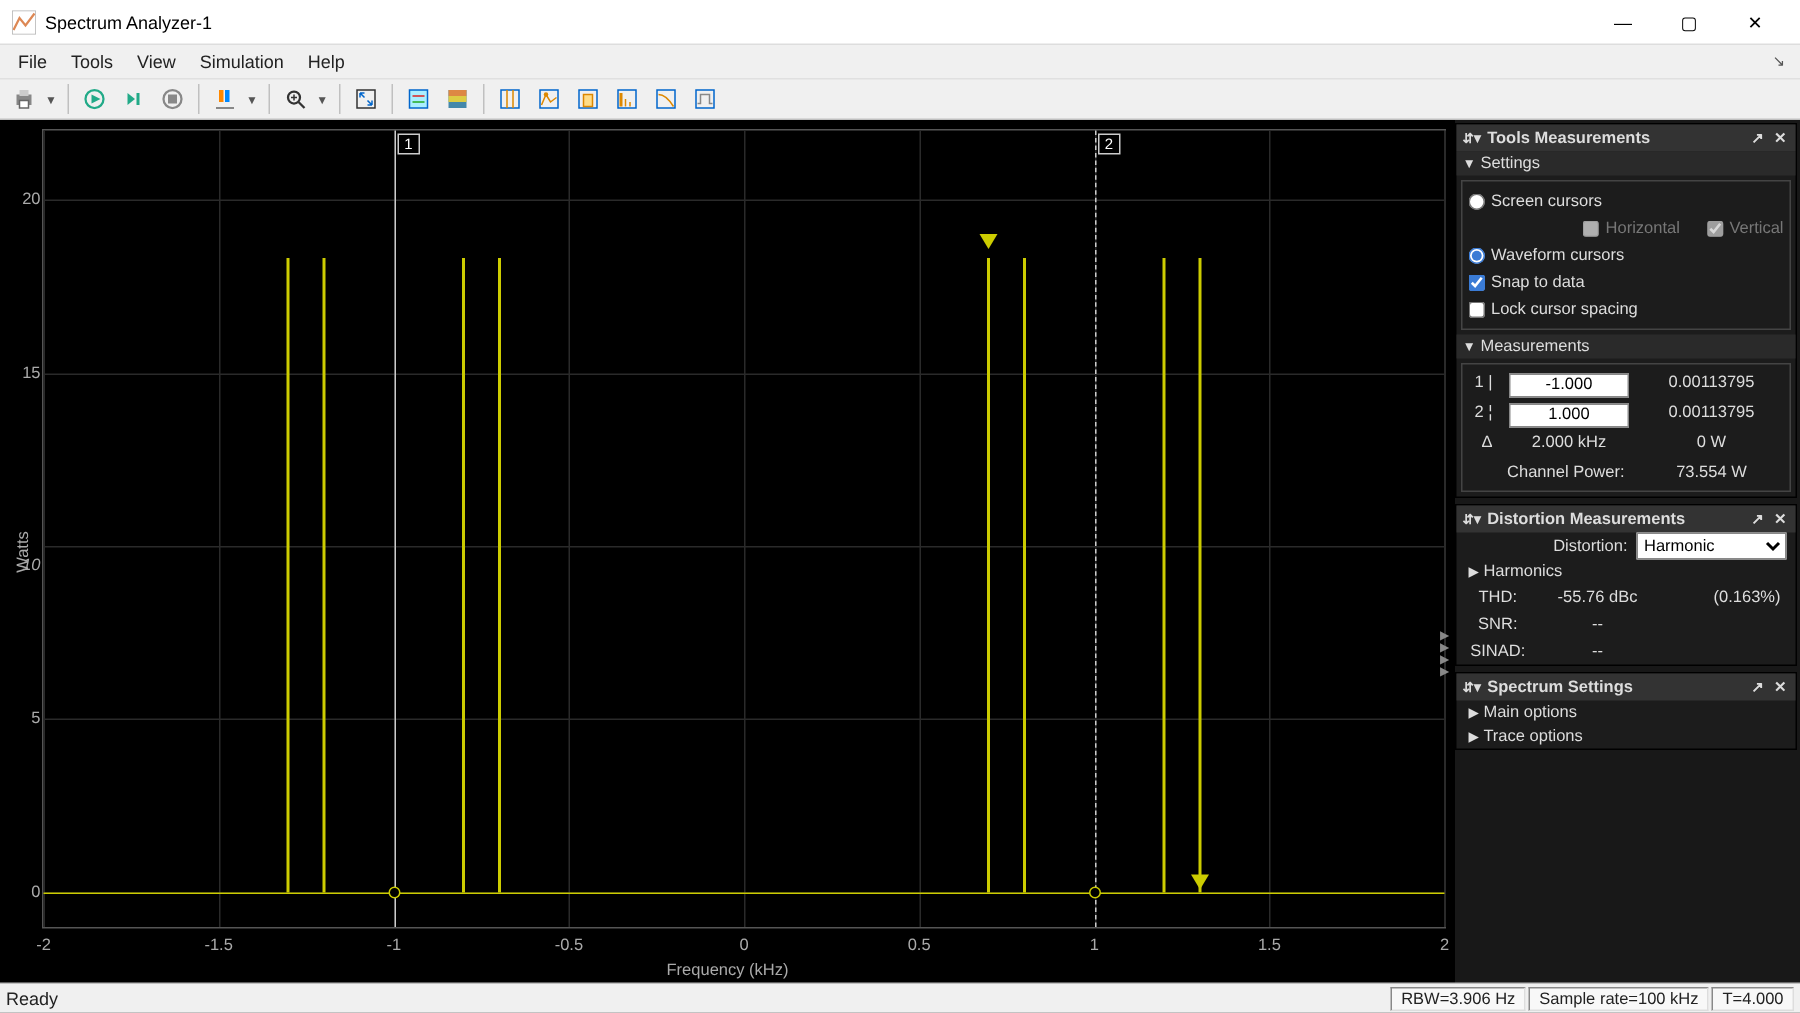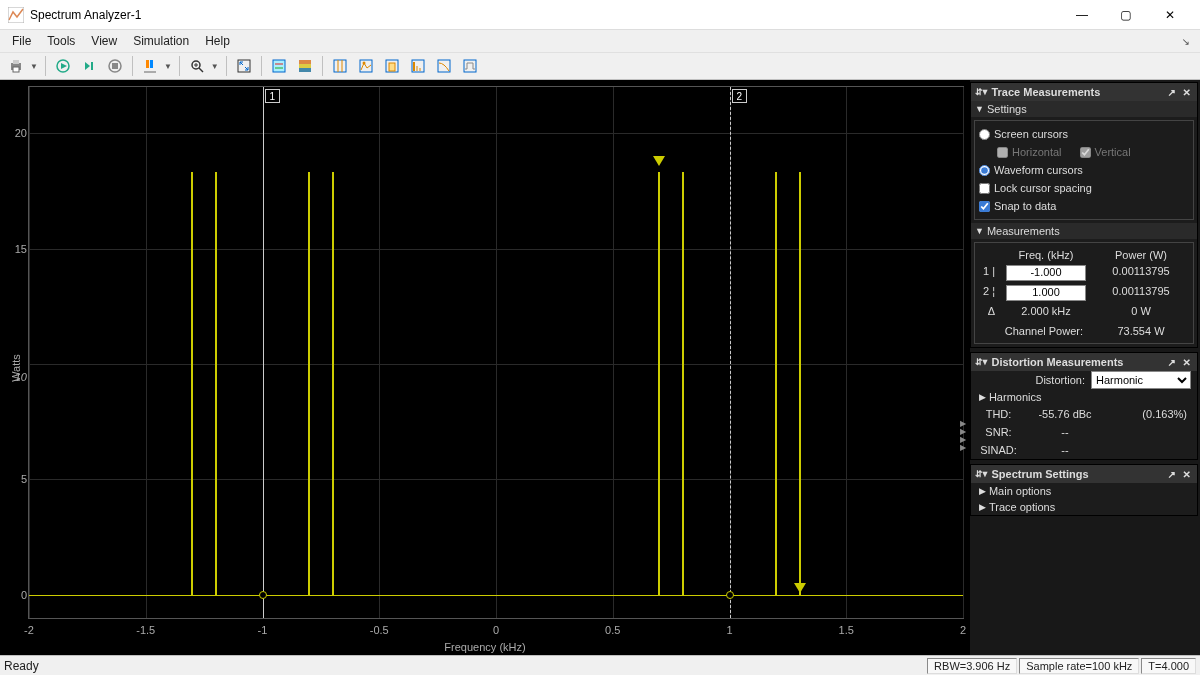--- a/index.html
+++ b/index.html
@@ -27,21 +27,21 @@
 .panel { background: #1c1c1c; border: 1px solid #000; }
 .panel-header { background: #333; height: 18px; display: flex; align-items: center; padding: 0 4px; font-weight: bold; font-size: 11px;}
 .panel-header .toggles { font-size: 9px; margin-right: 4px; letter-spacing: -2px;}
 .panel-header .title { flex: 1; }
 .panel-header .controls { font-size: 10px; letter-spacing: 2px;}
 .panel-sub { background: #2a2a2a; height: 16px; display: flex; align-items: center; padding: 0 4px; font-size: 11px;}
 .panel-sub .arrow { font-size: 9px; margin-right: 3px;}
 .panel-body { padding: 4px 6px; }
 .opt-row { display: flex; align-items: center; height: 18px; }
 .opt-row input[type=checkbox], .opt-row input[type=radio] { margin-right: 4px; width: 11px; height: 11px; accent-color: #3a7bd5;}
-.opt-indent { padding-left: 18px; }
+.opt-indent { padding-left: 18px; justify-content: flex-end; }
 .meas-grid { padding: 4px 0;}
 .meas-grid .hrow { display: flex; font-size: 11px; padding: 2px 0;}
 .meas-grid .col-label { width: 24px; text-align: right; padding-right: 6px;}
 .meas-grid .col-freq { width: 90px; text-align: center;}
 .meas-grid .col-pow { flex: 1; text-align: center;}
 .freq-input { width: 80px; height: 16px; background: #fff; color: #000; font-size: 11px; text-align: center; border: 1px solid #888; display: inline-block;}
 .delta-row { display: flex; padding: 2px 0; font-size: 11px;}
 .chan-row { display: flex; padding: 6px 0 2px; font-size: 11px;}
 .dist-row { display: flex; align-items: center; height: 18px; font-size: 11px; padding: 0 4px;}
 .dist-row .lbl { width: 55px; text-align: center; padding-right: 8px;}
@@ -260,21 +260,21 @@
         <div class="peak-marker" style="left: 770.55px; top: 495.913px;"></div>
       </div>
   </div>
 
   <div class="right-panels" style="position:relative;">
     <div class="gutter">▶<br>▶<br>▶<br>▶</div>
 
     <div class="panel">
       <div class="panel-header">
         <span class="toggles">⇵▼</span>
-        <span class="title">Trace Measurements</span>
+        <span class="title">Tools Measurements</span>
         <span class="controls">↗ ✕</span>
       </div>
       <div class="panel-sub">
           <span class="arrow">▼</span>
           <span>Settings</span>
         </div>
       <div class="panel-body" style="border:1px solid #444; margin:3px; padding:4px;">
         <div class="opt-row">
             <input type="radio" name="curs" style="">
             <span>Screen cursors</span>
@@ -284,38 +284,33 @@
             <span style="color:#777">Horizontal</span>
           <span style="width:18px"></span>
             <input type="checkbox" checked="" disabled="" style="">
             <span style="color:#777">Vertical</span>
           </div>
         <div class="opt-row">
             <input type="radio" name="curs" checked="" style="">
             <span>Waveform cursors</span>
           </div>
         <div class="opt-row">
+            <input type="checkbox" checked="" style="">
+            <span>Snap to data</span>
+          </div>
+        <div class="opt-row">
             <input type="checkbox" style="">
             <span>Lock cursor spacing</span>
-          </div>
-        <div class="opt-row">
-            <input type="checkbox" checked="" style="">
-            <span>Snap to data</span>
           </div>
       </div>
       <div class="panel-sub">
           <span class="arrow">▼</span>
           <span>Measurements</span>
         </div>
       <div class="meas-grid" style="border:1px solid #444; margin:3px; padding:4px 2px;">
-        <div class="hrow">
-          <span class="col-label"></span>
-          <span class="col-freq">Freq. (kHz)</span>
-          <span class="col-pow">Power (W)</span>
-        </div>
         <div class="hrow">
           <span class="col-label">1 |</span>
           <span class="col-freq"><span class="freq-input">-1.000</span></span>
           <span class="col-pow">0.00113795</span>
         </div>
         <div class="hrow">
           <span class="col-label">2 ¦</span>
           <span class="col-freq"><span class="freq-input">1.000</span></span>
           <span class="col-pow">0.00113795</span>
         </div>

